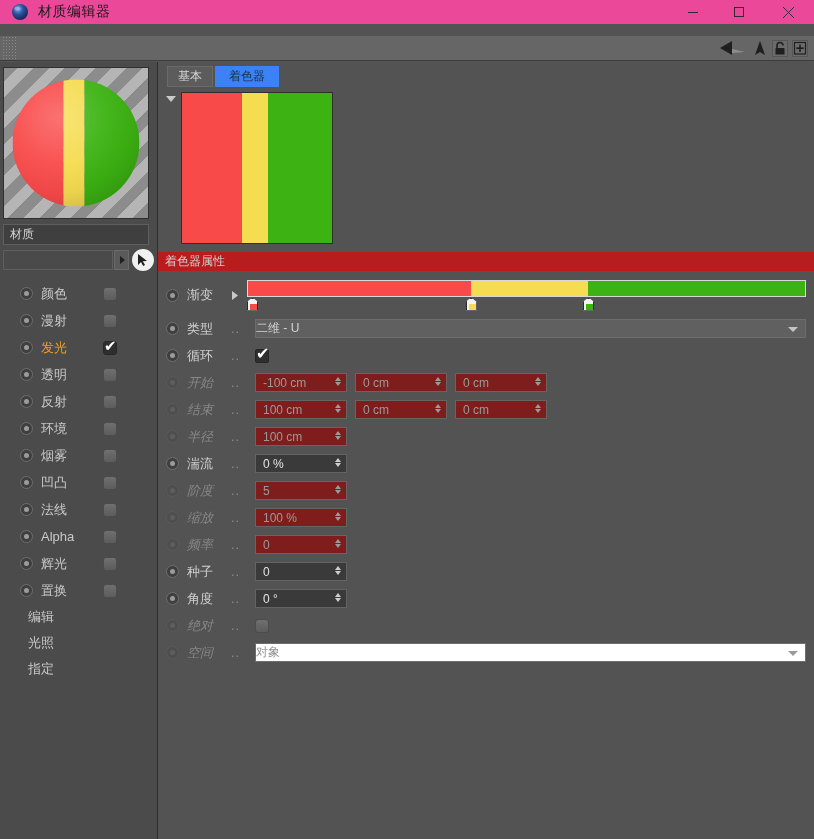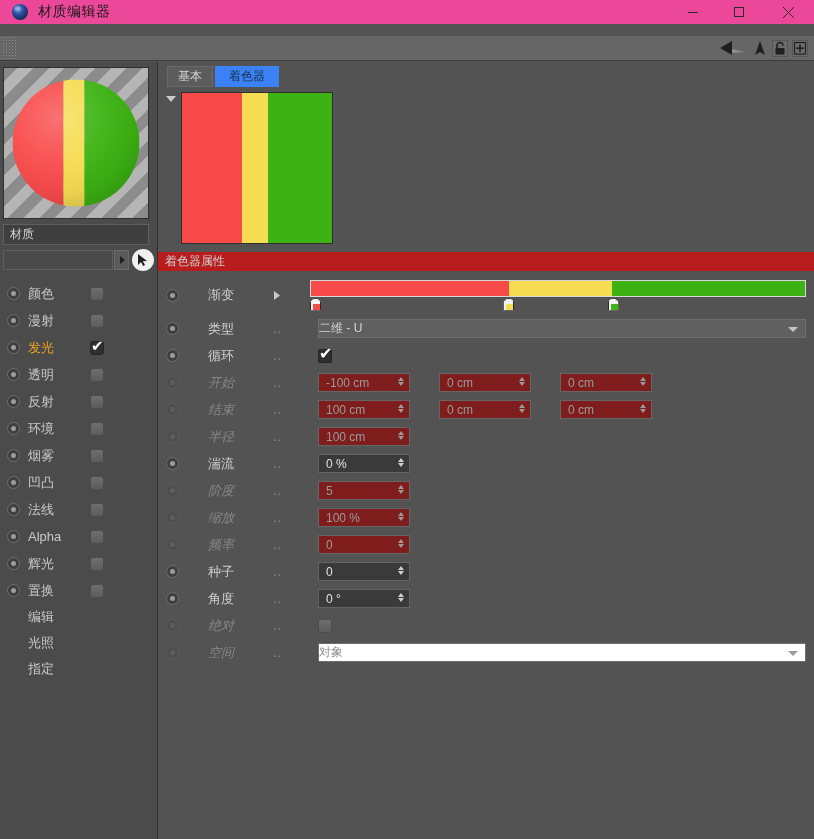--- a/index.html
+++ b/index.html
@@ -107,21 +107,21 @@
     background: #5a5a5a; border: 1px solid #6a6a6a;
     display: flex; align-items: center; justify-content: center;
   }
   .tex-cursor {
     width: 22px; height: 22px; margin-left: 3px;
     border-radius: 50%;
     background: #f0f0f0;
     display: flex; align-items: center; justify-content: center;
   }
 
-  .chan-list { position: absolute; left: 0; top: 218px; width: 170px; }
+  .chan-list { position: absolute; left: 13px; top: 218px; width: 170px; }
   .chan-row {
     height: 27px; display: flex; align-items: center;
     padding-left: 7px;
   }
   .radio {
     width: 13px; height: 13px; border-radius: 50%;
     background: #3f3f3f;
     border: 1px solid #6e6e6e;
     position: relative; flex: none;
   }
@@ -204,21 +204,20 @@
     display: flex; align-items: center; padding-left: 7px;
     font-size: 12px; color: #cfcfcf;
   }
 
   .prop-rows {
     position: absolute; left: 0; top: 213px; width: 656px;
   }
   .prow {
     height: 27px; display: flex; align-items: center;
     padding-left: 8px;
-    gap: 21px;
   }
   .prow .radio { width: 13px; height: 13px; }
   .prow .radio.off {
     background: #4e4e4e; border-color: #5a5a5a;
   }
   .prow .radio.off::after { background: #5e5e5e; }
   .plabel {
     margin-left: 8px; font-size: 13px; color: #d0d0d0;
     width: 44px; text-align: left; white-space: nowrap;
   }

